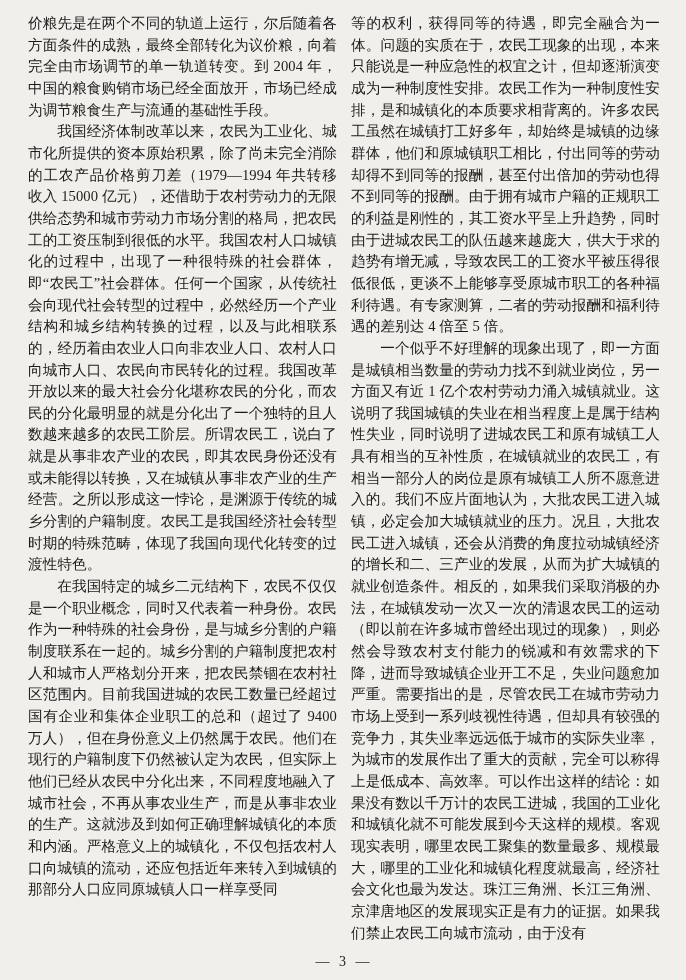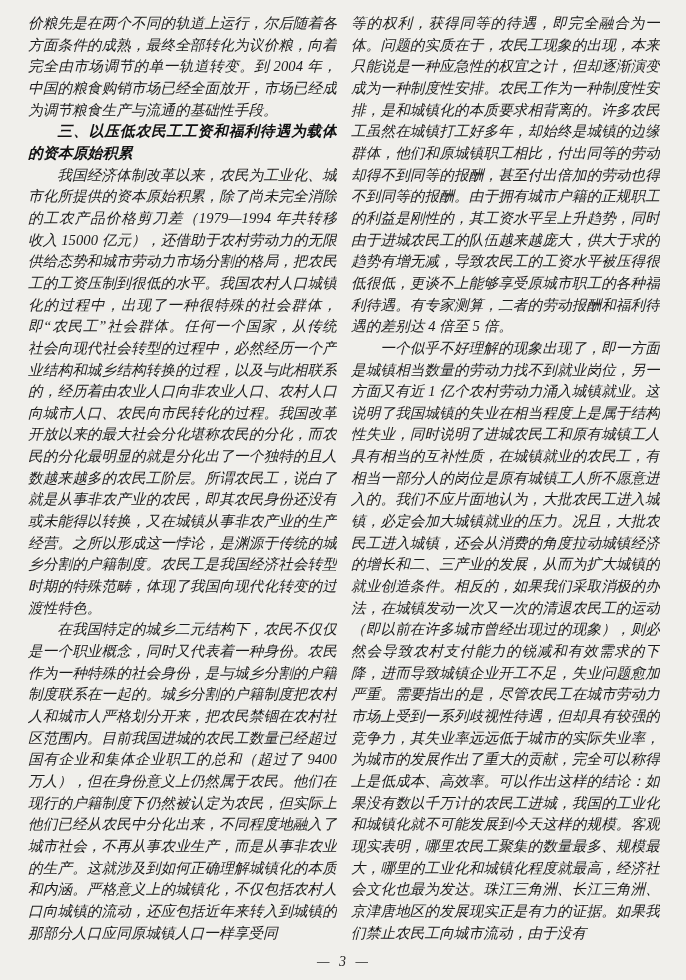--- a/index.html
+++ b/index.html
@@ -14,21 +14,20 @@
       font-family: "Liberation Serif", serif;
       overflow: hidden;
     }
     .page {
       box-sizing: border-box;
       width: 686px;
       height: 980px;
       padding: 13px 26px 6px 28px;
       display: flex;
       flex-direction: column;
-      font-style: italic;
     }
     .columns {
       flex: 1 1 auto;
       display: flex;
       gap: 14px;
       overflow: hidden;
     }
     .column {
       width: 309px;
       overflow: hidden;
@@ -71,21 +70,20 @@
     }
   </style>
 </head>
 <body>
 
 <div class="page">
   <div class="columns">
 
     <div class="column">
       <p class="para-continuation">价粮先是在两个不同的轨道上运行，尔后随着各方面条件的成熟，最终全部转化为议价粮，向着完全由市场调节的单一轨道转变。到 2004 年，中国的粮食购销市场已经全面放开，市场已经成为调节粮食生产与流通的基础性手段。</p>
-      <p class="section-heading">三、以压低农民工工资和福利待遇为载体的资本原始积累</p>
       <p class="para-indent">我国经济体制改革以来，农民为工业化、城市化所提供的资本原始积累，除了尚未完全消除的工农产品价格剪刀差（1979—1994 年共转移收入 15000 亿元），还借助于农村劳动力的无限供给态势和城市劳动力市场分割的格局，把农民工的工资压制到很低的水平。我国农村人口城镇化的过程中，出现了一种很特殊的社会群体，即“农民工”社会群体。任何一个国家，从传统社会向现代社会转型的过程中，必然经历一个产业结构和城乡结构转换的过程，以及与此相联系的，经历着由农业人口向非农业人口、农村人口向城市人口、农民向市民转化的过程。我国改革开放以来的最大社会分化堪称农民的分化，而农民的分化最明显的就是分化出了一个独特的且人数越来越多的农民工阶层。所谓农民工，说白了就是从事非农产业的农民，即其农民身份还没有或未能得以转换，又在城镇从事非农产业的生产经营。之所以形成这一悖论，是渊源于传统的城乡分割的户籍制度。农民工是我国经济社会转型时期的特殊范畴，体现了我国向现代化转变的过渡性特色。</p>
       <p class="para-indent">在我国特定的城乡二元结构下，农民不仅仅是一个职业概念，同时又代表着一种身份。农民作为一种特殊的社会身份，是与城乡分割的户籍制度联系在一起的。城乡分割的户籍制度把农村人和城市人严格划分开来，把农民禁锢在农村社区范围内。目前我国进城的农民工数量已经超过国有企业和集体企业职工的总和（超过了 9400 万人），但在身份意义上仍然属于农民。他们在现行的户籍制度下仍然被认定为农民，但实际上他们已经从农民中分化出来，不同程度地融入了城市社会，不再从事农业生产，而是从事非农业的生产。这就涉及到如何正确理解城镇化的本质和内涵。严格意义上的城镇化，不仅包括农村人口向城镇的流动，还应包括近年来转入到城镇的那部分人口应同原城镇人口一样享受同</p>
     </div>
 
     <div class="column">
       <p class="para-continuation">等的权利，获得同等的待遇，即完全融合为一体。问题的实质在于，农民工现象的出现，本来只能说是一种应急性的权宜之计，但却逐渐演变成为一种制度性安排。农民工作为一种制度性安排，是和城镇化的本质要求相背离的。许多农民工虽然在城镇打工好多年，却始终是城镇的边缘群体，他们和原城镇职工相比，付出同等的劳动却得不到同等的报酬，甚至付出倍加的劳动也得不到同等的报酬。由于拥有城市户籍的正规职工的利益是刚性的，其工资水平呈上升趋势，同时由于进城农民工的队伍越来越庞大，供大于求的趋势有增无减，导致农民工的工资水平被压得很低很低，更谈不上能够享受原城市职工的各种福利待遇。有专家测算，二者的劳动报酬和福利待遇的差别达 4 倍至 5 倍。</p>
       <p class="para-indent">一个似乎不好理解的现象出现了，即一方面是城镇相当数量的劳动力找不到就业岗位，另一方面又有近 1 亿个农村劳动力涌入城镇就业。这说明了我国城镇的失业在相当程度上是属于结构性失业，同时说明了进城农民工和原有城镇工人具有相当的互补性质，在城镇就业的农民工，有相当一部分人的岗位是原有城镇工人所不愿意进入的。我们不应片面地认为，大批农民工进入城镇，必定会加大城镇就业的压力。况且，大批农民工进入城镇，还会从消费的角度拉动城镇经济的增长和二、三产业的发展，从而为扩大城镇的就业创造条件。相反的，如果我们采取消极的办法，在城镇发动一次又一次的清退农民工的运动（即以前在许多城市曾经出现过的现象），则必然会导致农村支付能力的锐减和有效需求的下降，进而导致城镇企业开工不足，失业问题愈加严重。需要指出的是，尽管农民工在城市劳动力市场上受到一系列歧视性待遇，但却具有较强的竞争力，其失业率远远低于城市的实际失业率，为城市的发展作出了重大的贡献，完全可以称得上是低成本、高效率。可以作出这样的结论：如果没有数以千万计的农民工进城，我国的工业化和城镇化就不可能发展到今天这样的规模。客观现实表明，哪里农民工聚集的数量最多、规模最大，哪里的工业化和城镇化程度就最高，经济社会文化也最为发达。珠江三角洲、长江三角洲、京津唐地区的发展现实正是有力的证据。如果我们禁止农民工向城市流动，由于没有</p>
     </div>
 
   </div>

